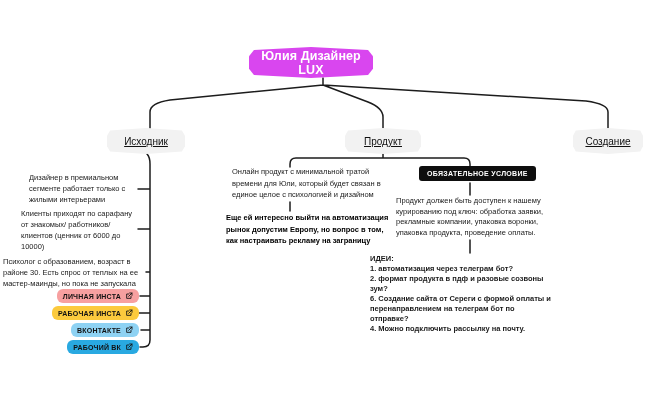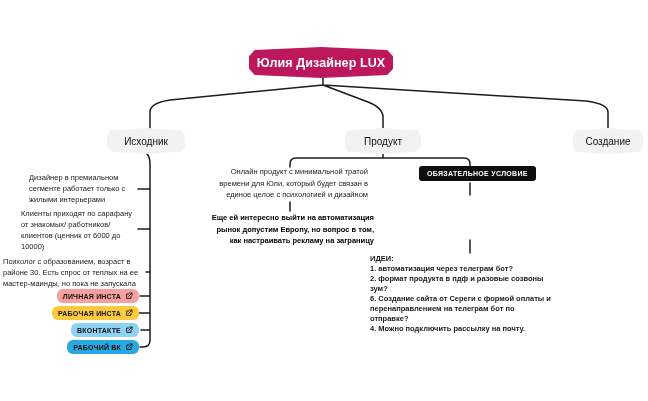--- a/index.html
+++ b/index.html
@@ -9,31 +9,31 @@
   }
   .wires{position:absolute;left:0;top:0;width:648px;height:401px;}
   .wires path{stroke:#1c1c1c;stroke-width:1.5;fill:none;stroke-linecap:round;stroke-linejoin:round;}
 
   .node{
     position:absolute;display:flex;align-items:center;justify-content:center;
     clip-path:polygon(0% 30%,4% 10%,50% 0%,96% 10%,100% 30%,100% 70%,96% 90%,50% 100%,4% 90%,0% 70%);
     text-align:center;
   }
   .node-root{
-    left:249px;top:47px;width:144px;height:31px;background:#be185d;
+    left:249px;top:47px;width:124px;height:31px;background:#d946ef;
     color:#fff;font-size:12.5px;font-weight:bold;letter-spacing:.1px;
   }
-  .node-branch{background:#f2f2f2;color:#111;font-size:10px;font-weight:500;height:26px;}
+  .node-branch{background:#f2f2f2;color:#111;font-size:10px;font-weight:500;height:26px;text-decoration:underline;}
   .node-source{left:107px;top:128px;width:78px;}
   .node-product{left:345px;top:128px;width:76px;}
   .node-marketing{left:573px;top:128px;width:70px;}
 
   .note{position:absolute;font-size:7.5px;line-height:11px;color:#1a1a1a;}
   .note-left{text-align:left;}
-  .note-center{text-align:right;}
+  .note-center{text-align:left;margin-left:20px;}
   .note-bold{font-weight:bold;color:#000;}
 
   .note-src-1{left:21px;top:172px;width:112px;margin-left:8px;}
   .note-src-2{left:21px;top:208px;width:114px;}
   .note-src-3{left:3px;top:256px;width:142px;}
 
   .note-online{left:212px;top:166px;width:156px;line-height:11.5px;}
   .note-intl{left:206px;top:212px;width:168px;line-height:11.5px;}
 
   .badge{
@@ -132,20 +132,21 @@
       <svg width="8" height="8" viewBox="0 0 24 24">
           <path d="M18 13v6H5V6h6M14 3h7v7M21 3l-10 10" fill="none" stroke="#111" stroke-width="2.6" stroke-linecap="round" stroke-linejoin="round"></path>
         </svg>
     </span>
   </div>
 
   <div class="note note-center note-online">Онлайн продукт с минимальной тратой времени для Юли, который будет связан в единое целое с психологией и дизайном</div>
   <div class="note note-center note-bold note-intl">Еще ей интересно выйти на автоматизация рынок допустим Европу, но вопрос в том, как настраивать рекламу на заграницу</div>
 
   <div class="badge">ОБЯЗАТЕЛЬНОЕ УСЛОВИЕ</div>
+  <div class="note note-left note-condition">Продукт должен быть доступен к нашему курированию под ключ: обработка заявки, рекламные компании, упаковка воронки, упаковка продукта, проведение оплаты.</div>
 
   <div class="ideas">
     <div class="idea-line">ИДЕИ:</div>
     <div class="idea-line">1. автоматизация через телеграм бот?</div>
     <div class="idea-line">2. формат продукта в пдф и разовые созвоны зум?</div>
     <div class="idea-line">6. Создание сайта от Сереги с формой оплаты и перенаправлением на телеграм бот по отправке?</div>
     <div class="idea-line">4. Можно подключить рассылку на почту.</div>
   </div>
 
 </div>

